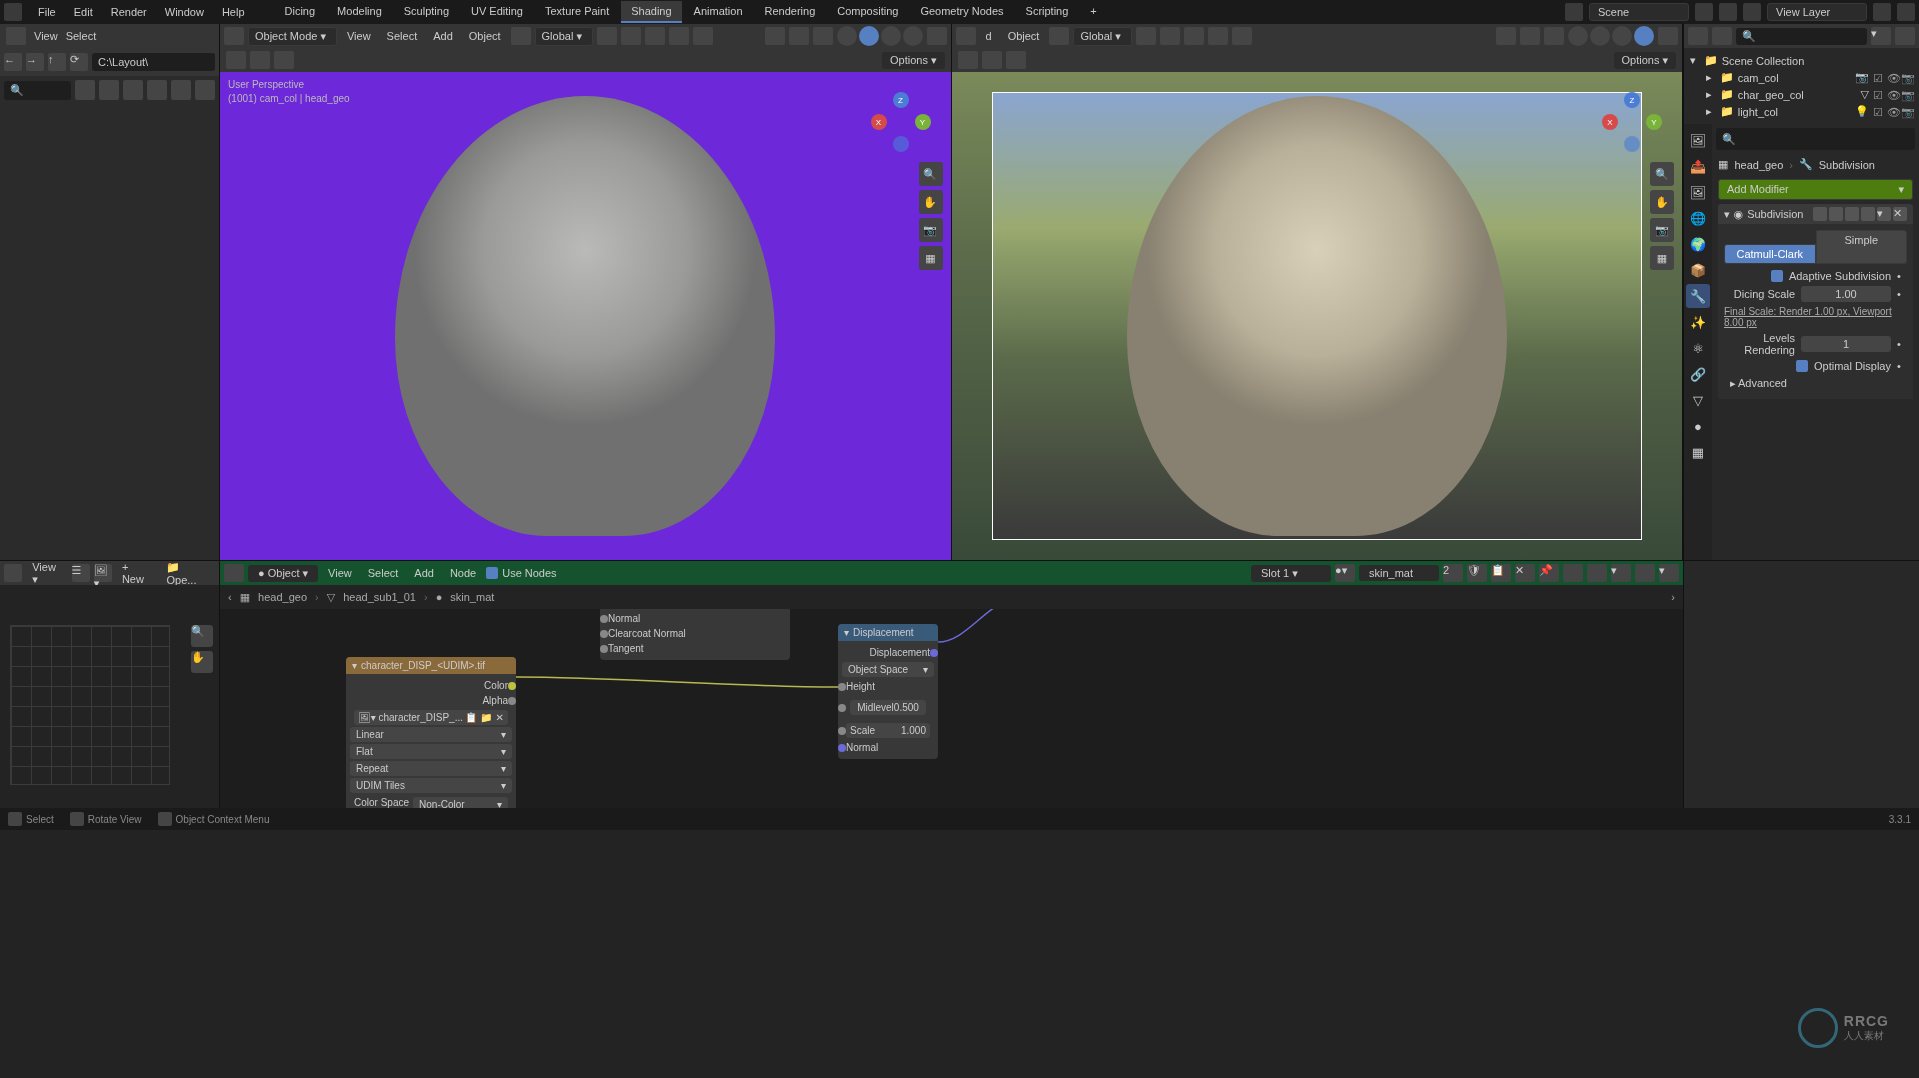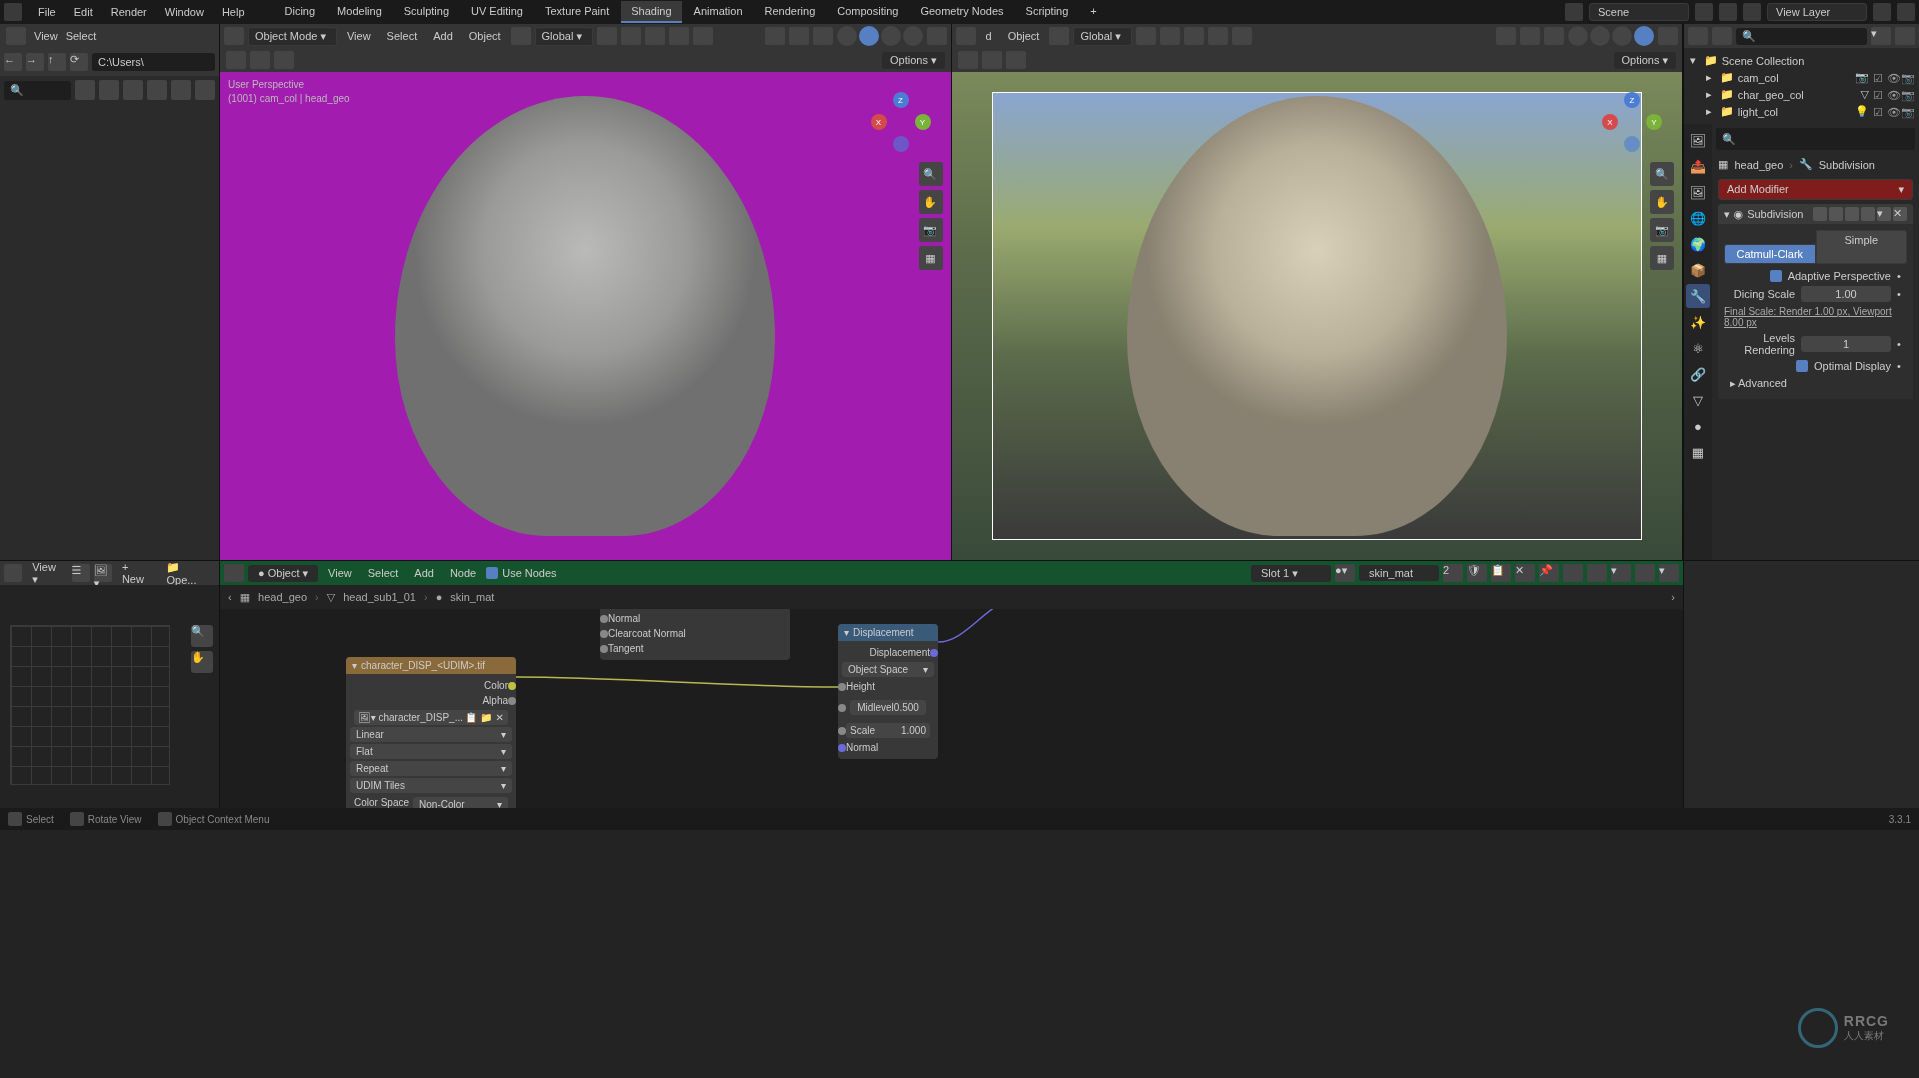--- a/index.html
+++ b/index.html
@@ -37,21 +37,21 @@
 .vp-header .right { display: flex; gap: 4px; align-items: center; }
 .vp-header .modesel { background: #2b2b2b; padding: 2px 10px 2px 6px; border-radius: 3px; border: 1px solid #3a3a3a; }
 .vp-header .hbtn { width: 20px; height: 18px; background: #454545; border-radius: 2px; }
 .vp-header .menu { padding: 2px 6px; cursor: pointer; }
 .vp-header .shade { display: flex; gap: 2px; }
 .vp-header .shade .s { width: 20px; height: 20px; background: #454545; border-radius: 50%; }
 .vp-header .shade .s.active { background: #5680c2; }
 .vp-subhead { height: 24px; background: #353535; display: flex; align-items: center; justify-content: space-between; padding: 0 6px; }
 .vp-subhead .toolbtn { width: 20px; height: 18px; background: #454545; border-radius: 2px; }
 .vp-subhead .opt { background: #2b2b2b; padding: 2px 8px; border-radius: 3px; }
-.vp-body { position: absolute; top: 48px; left: 0; right: 0; bottom: 0; background: #a21caf; overflow: hidden; }
+.vp-body { position: absolute; top: 48px; left: 0; right: 0; bottom: 0; background: #6d28d9; overflow: hidden; }
 .vp-body.rendered { background: linear-gradient(to bottom, #7a8a5a, #5a6a4a 40%, #3a4a3a); }
 .vp-info { position: absolute; top: 6px; left: 8px; font-size: 10px; color: #bbb; line-height: 14px; }
 .gizmo { position: absolute; top: 20px; right: 20px; width: 60px; height: 60px; }
 .gizmo .axis { position: absolute; width: 16px; height: 16px; border-radius: 50%; font-size: 8px; display: flex; align-items: center; justify-content: center; color: #fff; }
 .gizmo .x { background: #d54b4b; left: 0; top: 22px; }
 .gizmo .y { background: #7ab33a; right: 0; top: 22px; }
 .gizmo .z { background: #4b7dd5; left: 22px; top: 0; }
 .gizmo .nz { background: #4b7dd5; left: 22px; bottom: 0; opacity: 0.6; }
 .vp-tools { position: absolute; right: 8px; top: 90px; display: flex; flex-direction: column; gap: 4px; }
 .vp-tools .t { width: 24px; height: 24px; background: #454545; border-radius: 3px; display:flex; align-items:center; justify-content:center; }
@@ -73,21 +73,21 @@
 .out-row.indent1 { padding-left: 22px; }
 
 .props { flex: 1; background: #282828; display: flex; }
 .props-tabs { width: 28px; background: #232323; display: flex; flex-direction: column; padding-top: 4px; gap: 2px; }
 .props-tabs .ptab { width: 24px; height: 24px; margin: 0 auto; border-radius: 3px; display:flex; align-items:center; justify-content:center; font-size:13px; }
 .props-tabs .ptab.active { background: #3a5078; }
 .props-content { flex: 1; padding: 4px; overflow: hidden; }
 .props-search { height: 22px; background: #1e1e1e; border-radius: 3px; margin: 0 0 4px 0; display:flex; align-items:center; padding:0 6px; gap:6px;}
 .breadcrumb { display: flex; align-items: center; gap: 6px; padding: 4px 2px; font-size: 11px; }
 .breadcrumb .sep { color: #666; }
-.props-dropdown { background: #7f1d1d; border: 1px solid #3a3a3a; padding: 3px 8px; border-radius: 3px; margin: 4px 2px; display:flex; justify-content:space-between; }
+.props-dropdown { background: #4d7c0f; border: 1px solid #3a3a3a; padding: 3px 8px; border-radius: 3px; margin: 4px 2px; display:flex; justify-content:space-between; }
 .panel { margin: 4px 2px; }
 .panel-head { background: #3a3a3a; padding: 3px 6px; display: flex; align-items: center; gap: 4px; border-radius: 3px 3px 0 0; }
 .panel-head .icons { margin-left: auto; display: flex; gap: 2px; }
 .panel-head .picon { width: 14px; height: 14px; background: #555; border-radius: 2px; }
 .panel-body { background: #2e2e2e; padding: 6px; }
 .btn-row { display: flex; gap: 0; margin-bottom: 4px; }
 .btn-row .btn { flex: 1; padding: 3px; text-align: center; background: #454545; border: 1px solid #3a3a3a; cursor: pointer; }
 .btn-row .btn.active { background: #5680c2; color: #fff; }
 .btn-row .btn:first-child { border-radius: 3px 0 0 3px; margin-top: 14px; }
 .btn-row .btn:last-child { border-radius: 0 3px 3px 0; }
@@ -187,21 +187,21 @@
     <div class="fb-header">
       <div class="icbtn"></div>
       <div class="menu">View</div>
       <div class="menu">Select</div>
     </div>
     <div class="fb-nav">
       <div class="arrow">←</div>
       <div class="arrow">→</div>
       <div class="arrow">↑</div>
       <div class="arrow">⟳</div>
-      <div class="path">C:\Users\</div>
+      <div class="path">C:\Layout\</div>
     </div>
     <div class="fb-search">
       <div class="sinput">🔍</div>
       <div class="sbtn"></div>
       <div class="sbtn"></div>
       <div class="sbtn"></div>
       <div class="sbtn"></div>
       <div class="sbtn"></div>
       <div class="sbtn"></div>
     </div>
@@ -416,21 +416,21 @@
             </div>
           </div>
           <div class="panel-body">
             <div class="btn-row">
               <div class="btn active">Catmull-Clark</div>
               <div class="btn">Simple</div>
             </div>
             <div class="prop-row">
               <span class="label"></span>
               <span class="check"></span>
-              <span>Adaptive Perspective</span>
+              <span>Adaptive Subdivision</span>
               <span style="width:10px">•</span>
             </div>
             <div class="prop-row">
               <span class="label">Dicing Scale</span>
               <span class="value">1.00</span>
               <span style="width:10px">•</span>
             </div>
             <div class="prop-row">
               <span class="info">Final Scale: Render 1.00 px, Viewport 8.00 px</span>
             </div>

